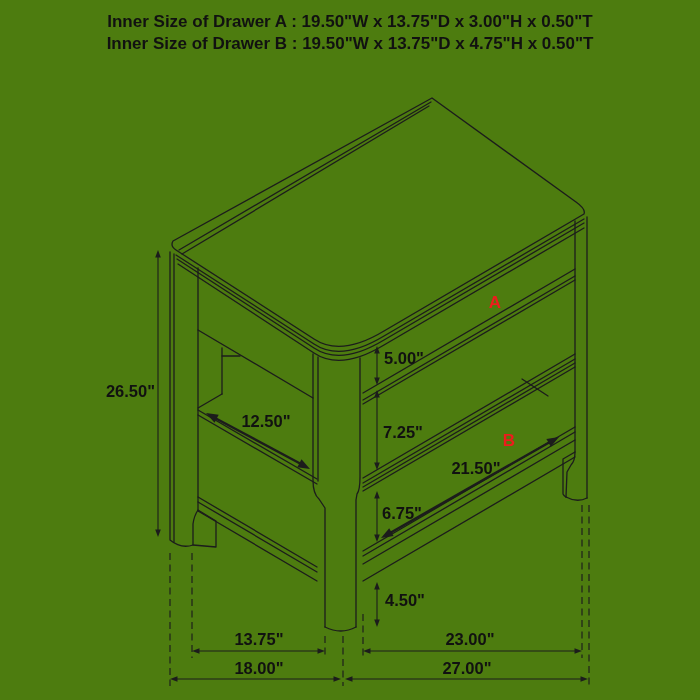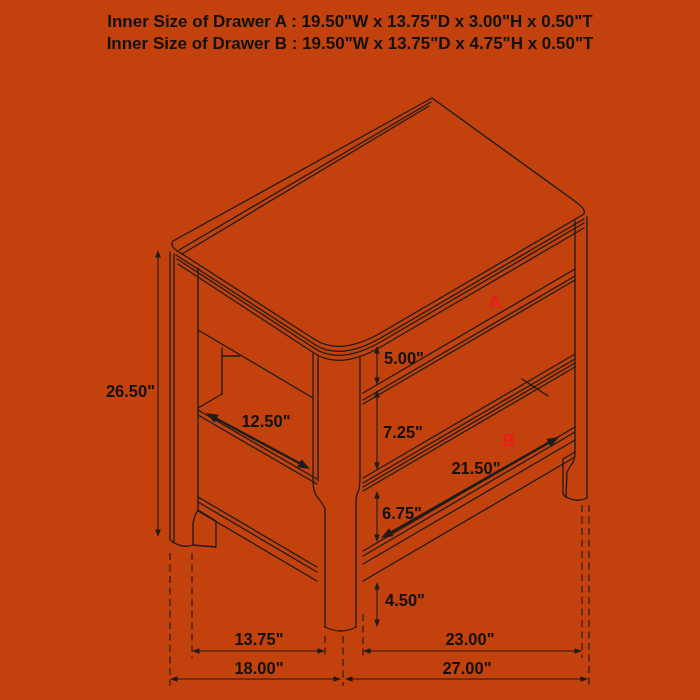--- a/index.html
+++ b/index.html
@@ -1,16 +1,16 @@
 <!DOCTYPE html>
 <html><head>
 <meta charset="utf-8">
 <style>
   html,body{margin:0;padding:0;background:#fff;}
-  .page{width:700px;height:700px;background:#c2410c;position:relative;overflow:hidden;
+  .page{width:700px;height:700px;background:#4d7c0f;position:relative;overflow:hidden;
         font-family:"Liberation Sans", sans-serif;}
   svg{display:block;}
   .ln   {fill:none;stroke:#1c1c1c;stroke-width:1.3;stroke-linecap:round;stroke-linejoin:round;}
   .thin {fill:none;stroke:#1c1c1c;stroke-width:1.1;stroke-linecap:butt;}
   .thick{fill:none;stroke:#1c1c1c;stroke-width:2.4;stroke-linecap:butt;}
   .dash {fill:none;stroke:#1c1c1c;stroke-width:1.15;stroke-dasharray:7 4.5;}
   .ah   {fill:#1c1c1c;stroke:none;}
   .dimtext{font-weight:bold;font-size:16.5px;fill:#111;}
   .hdr  {font-weight:bold;font-size:17px;fill:#111;}
   .redlab{font-weight:bold;font-size:17px;}

